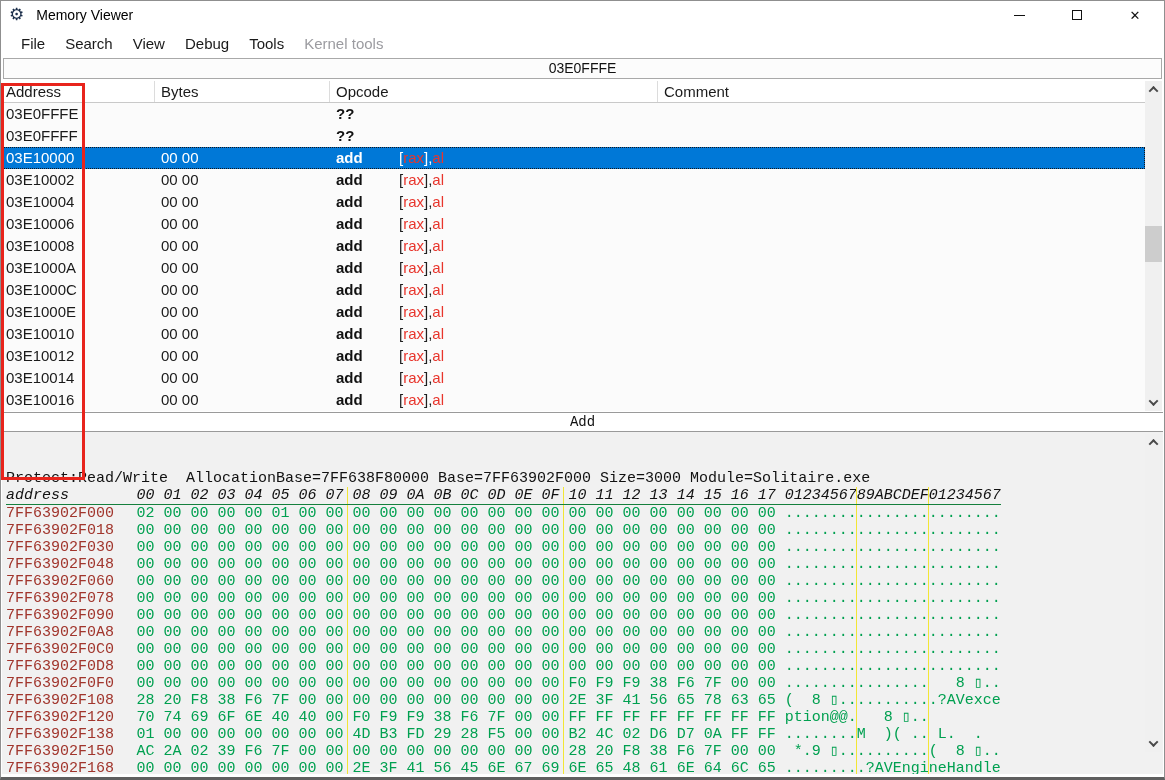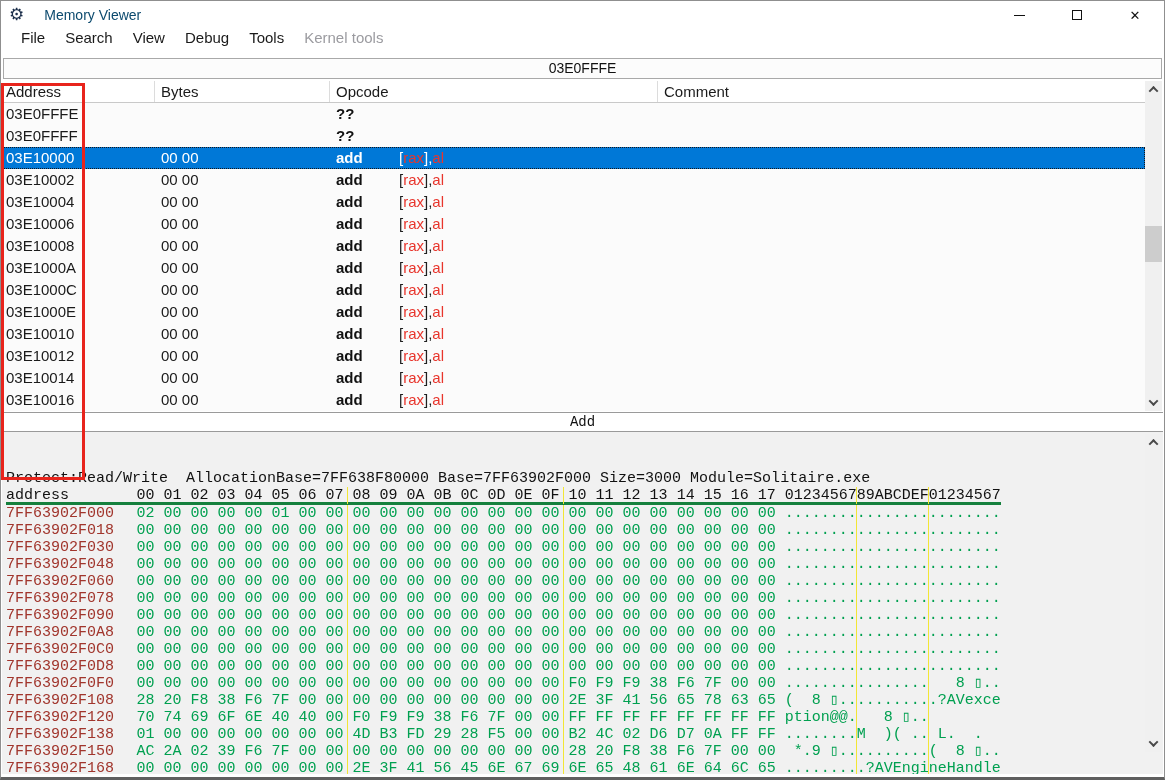--- a/index.html
+++ b/index.html
@@ -6,29 +6,29 @@
   html,body { background:#e8e8e8; }
   .window{
     position:relative; width:1165px; height:780px; background:#ffffff;
     border:1px solid #8f8f8f; border-bottom:3px solid #5f5f5f;
     font-family:"Liberation Sans", sans-serif; overflow:hidden;
   }
   
   .titlebar{ position:absolute; top:0; left:0; right:0; height:28px; background:#fff;
     display:flex; align-items:center; }
   .appicon{ font-size:17px; color:#1b2e4a; margin-left:8px; line-height:28px; }
-  .wtitle{ font-size:14px; color:#0c4a6e; margin-left:20px; }
+  .wtitle{ font-size:14px; color:#000000; margin-left:12px; }
   .caps{ position:absolute; right:0; top:0; height:28px; display:flex; }
   .capbtn{ width:58px; height:28px; display:flex; align-items:center; justify-content:center; }
   .capbtn .minbar{ width:11px; height:1px; background:#111; }
   .capbtn .maxbox{ width:10px; height:10px; border:1px solid #111; }
   .capbtn .closex{ font-size:13px; color:#111; font-family:"DejaVu Sans", sans-serif; }
   
   .menubar{ position:absolute; top:28px; left:0; right:0; height:28px; background:#fff;
-    display:flex; padding-left:10px; font-size:15px; color:#1a1a1a; }
+    display:flex; align-items:center; padding-left:10px; font-size:15px; color:#1a1a1a; }
   .mitem{ padding:0 10px; }
   .mitem.disabled{ color:#9b9ba0; }
   
   .addrbar{ position:absolute; top:57px; left:2px; right:2px; height:21px;
     border:1px solid #a9a9a9; background:#fcfcfc; text-align:center;
     font-size:14px; color:#111; line-height:19px; }
   
   .dheader{ position:absolute; top:80px; left:2px; right:2px; height:22px; background:#ffffff;
     border-bottom:1px solid #c9c9c9; font-size:15px; color:#1a1a1a; }
   .dheader span{ position:absolute; top:0; line-height:21px; }
@@ -55,21 +55,21 @@
   .sthumb{ position:absolute; left:0; top:145px; width:17px; height:36px; background:#cdcdcd; }
   
   .addbar{ position:absolute; top:411px; left:1px; right:1px; height:20px; background:#ffffff;
     border-top:1px solid #9a9a9a; border-bottom:1px solid #9a9a9a; text-align:center;
     font-family:"Liberation Mono","DejaVu Sans Mono",monospace; font-size:14px; color:#111; line-height:18px; }
   
   .hexpane{ position:absolute; top:431px; left:1px; right:1px; bottom:3px; background:#f1f1f1;
     font-family:"Liberation Mono","DejaVu Sans Mono",monospace; font-size:15px; line-height:17px;
     color:#111; padding:3px 0 0 4px; overflow:hidden; }
   .hexinfo{ white-space:pre; height:17px;margin-top:35px; }
-  .hexheader{ display:inline-block; white-space:pre; height:18px; border-bottom:3px solid #15803d; }
+  .hexheader{ display:inline-block; white-space:pre; height:18px; border-bottom:1px solid #15803d;font-style:italic; }
   .hexheader .haddr, .hexheader .hg, .hexheader .ha{ color:#111; }
   .hexrow{ white-space:pre; height:17px; color:#00a050; }
   .haddr{ display:inline-block; width:14ch; color:#a1352c; }
   .hg{ display:inline-block; padding:0 .5ch; white-space:pre; }
   .ha{ display:inline-block; white-space:pre; }
   .hsp{ display:inline-block; width:.5ch; }
   .yb{ border-left:1px solid #f2e635; margin-left:-1px; }
   
   .redrect{ position:absolute; left:0; top:82px; width:84px; height:397px;
     border:3px solid #e8241c; z-index:60; pointer-events:none; }

